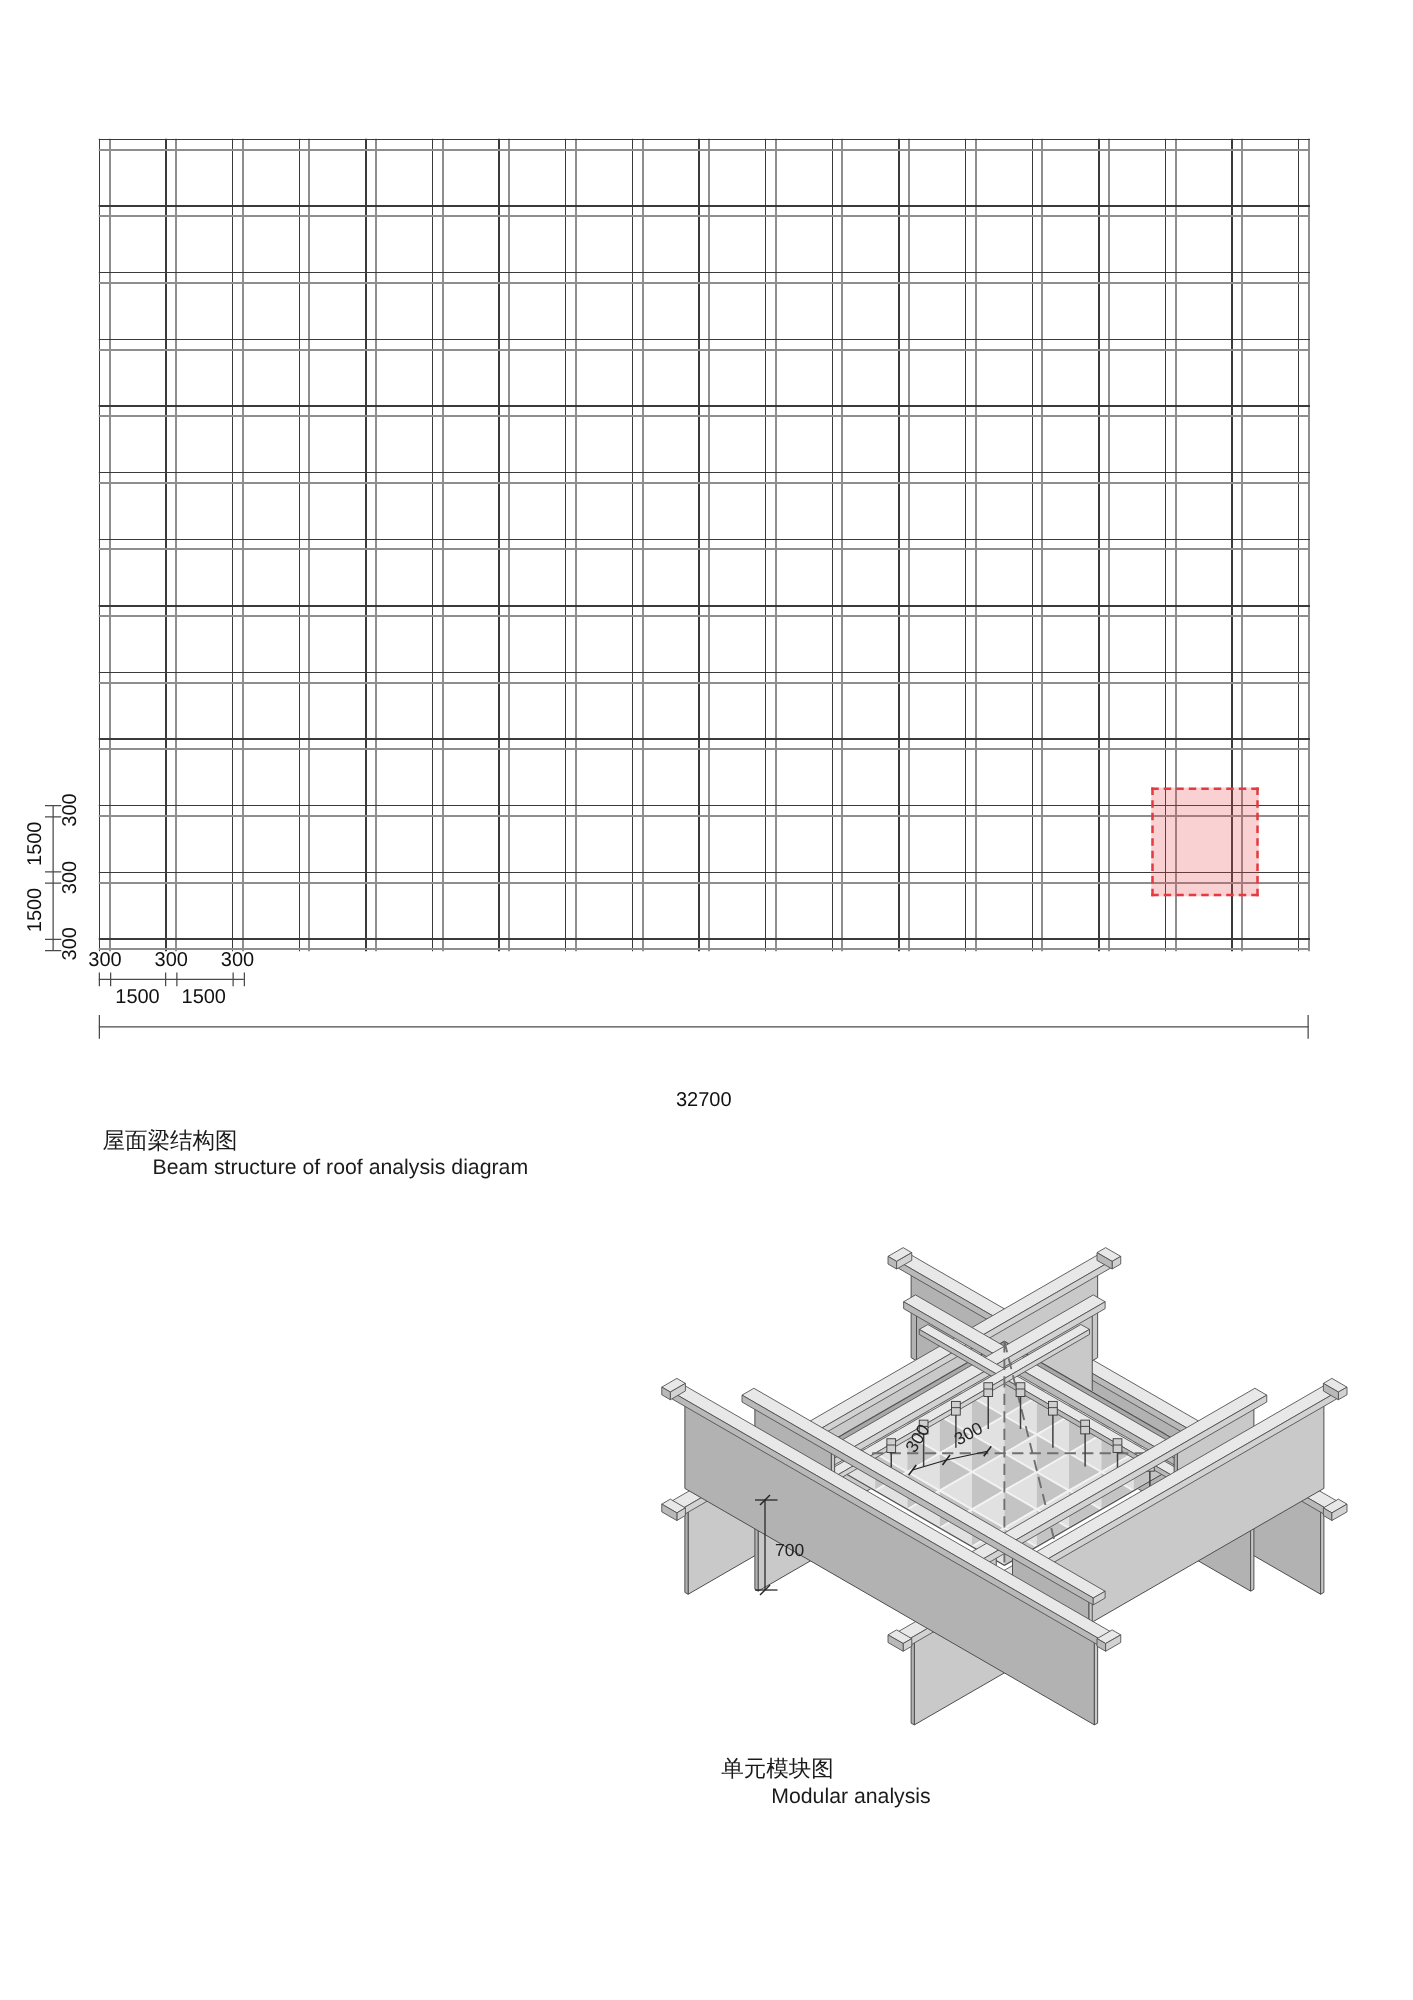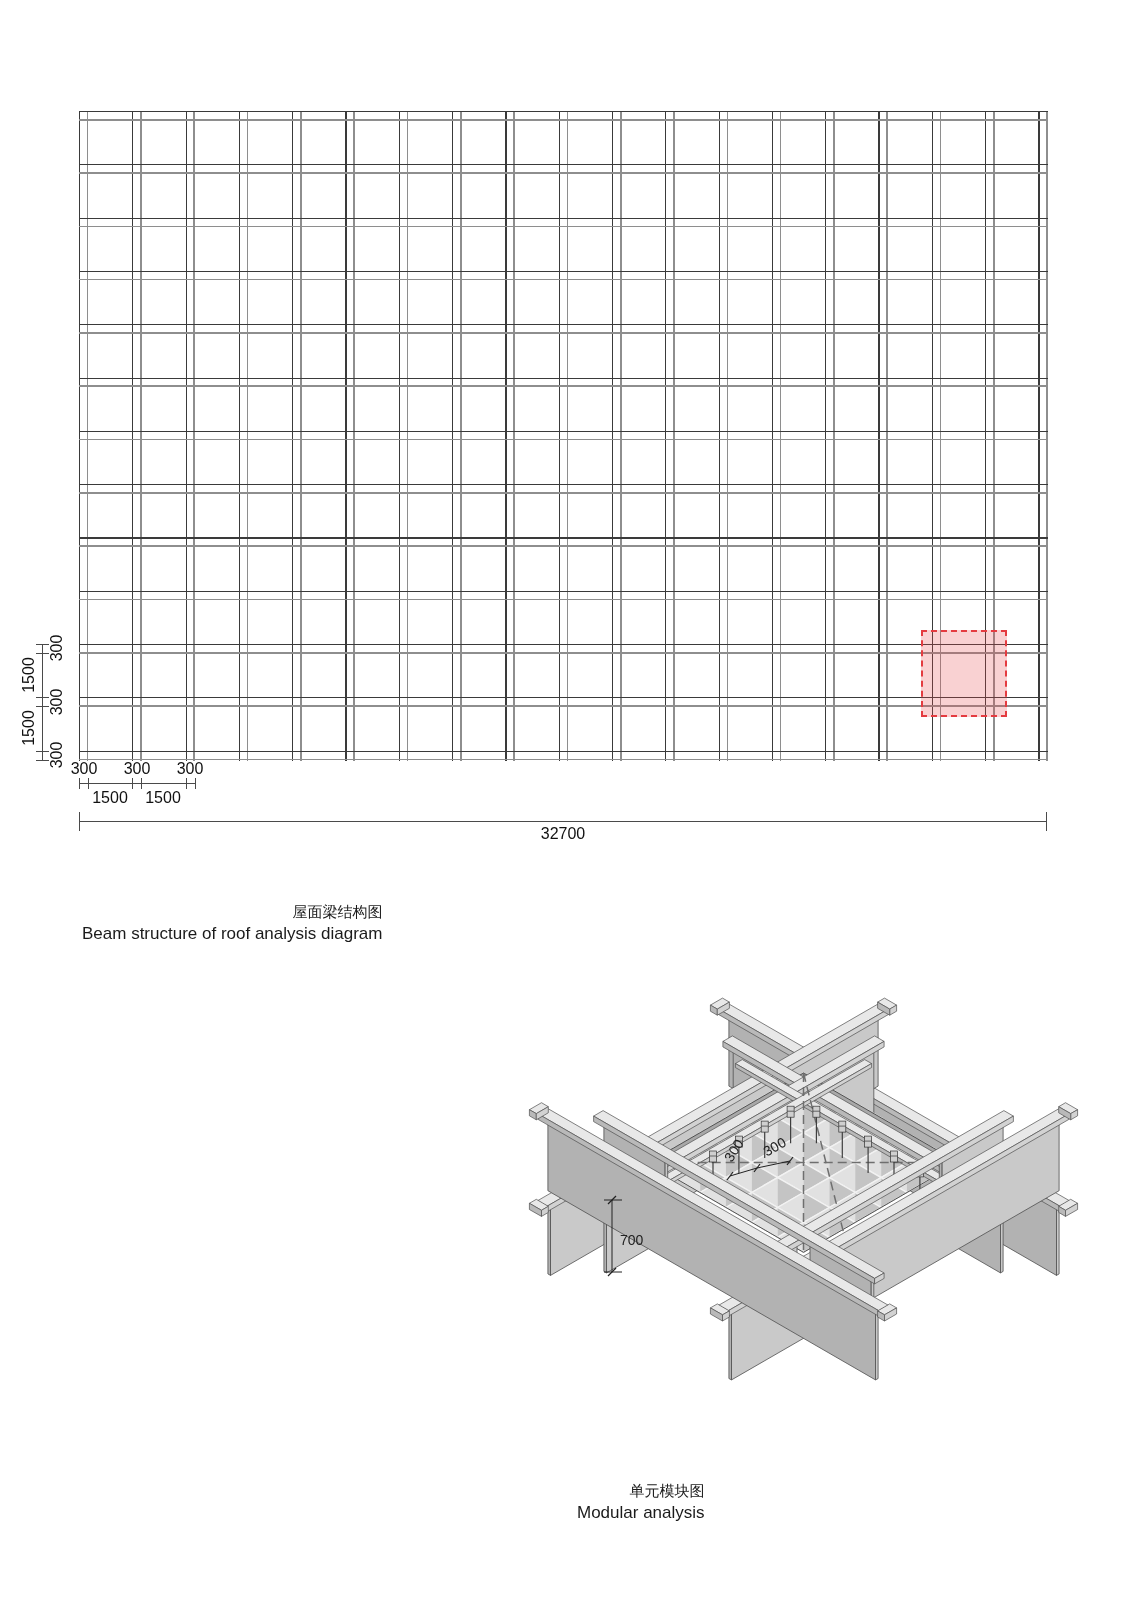--- a/index.html
+++ b/index.html
@@ -19,22 +19,22 @@
         var(--line-light) 7.9px, var(--line-light) 9.5px,
         transparent 9.5px, transparent 53.3px);
   }
   #highlight-box{position:absolute;left:921px;top:630px;width:82px;height:83px;
     border:2.5px dashed var(--hl-stroke);background:var(--hl-fill);}
   .dimline{position:absolute;background:#4a4a4a;}
   .dimlab{position:absolute;font-size:16px;white-space:nowrap;color:#111;
     transform:translate(-50%,-50%);}
   .dimlab.rot{transform:translate(-50%,-50%) rotate(-90deg);}
   .title-block{position:absolute;line-height:22px;color:#1b1b1b;}
-  .title-zh{font-size:15px;text-align:right;}
-  .title-en{font-size:17px;}
+  .title-zh{font-size:18px;}
+  .title-en{font-size:17px;margin-left:40px;}
   #module-svg{position:absolute;left:0;top:0;}
 </style>
 </head>
 <body>
 
 <div id="page">
 
   <div>
     <div id="plan-grid"></div>
     <div id="highlight-box"></div>
@@ -61,21 +61,21 @@
     <div class="dimline" style="left:194.5px;top:777.5px;width:1.2px;height:11px;"></div>
     <span class="dimlab" style="left:84px;top:769px;">300</span>
     <span class="dimlab" style="left:137px;top:769px;">300</span>
     <span class="dimlab" style="left:190px;top:769px;">300</span>
     <span class="dimlab" style="left:110px;top:798px;">1500</span>
     <span class="dimlab" style="left:163px;top:798px;">1500</span>
 
     <div class="dimline" style="left:79px;top:821px;width:968px;height:1.2px;"></div>
     <div class="dimline" style="left:79px;top:812px;width:1.2px;height:19px;"></div>
     <div class="dimline" style="left:1045.8px;top:812px;width:1.2px;height:19px;"></div>
-    <span class="dimlab" style="left:563px;top:834px;">32700</span>
+    <span class="dimlab" style="left:563px;top:881px;">32700</span>
 
     <div class="title-block" style="left:82px;top:901px;">
       <div class="title-zh">屋面梁结构图</div>
       <div class="title-en">Beam structure of roof analysis diagram</div>
     </div>
   </div>
 
   <svg id="module-svg" width="1130" height="1600" viewBox="0 0 1130 1600">
       <polygon points="728.9,1016.5 1056.5,1205.7 1056.5,1275.4 728.9,1086.1" fill="#b2b2b2" stroke="#4f4f4f" stroke-width="0.8"></polygon>
       <polygon points="1059.1,1204.2 1056.5,1205.7 1056.5,1275.4 1059.1,1273.9" fill="#c9c9c9" stroke="#4f4f4f" stroke-width="0.8"></polygon>
@@ -318,18 +318,18 @@
         <text x="620" y="1245" font-size="14" fill="#222222" font-family="Liberation Sans, sans-serif">700</text>
         <polyline points="730,1176 757,1168 790,1161" fill="none" stroke="#222222" stroke-width="1"></polyline>
         <line x1="727" y1="1180" x2="733" y2="1172" stroke="#222222" stroke-width="1.2"></line>
         <line x1="754" y1="1172" x2="760" y2="1164" stroke="#222222" stroke-width="1.2"></line>
         <line x1="787" y1="1165" x2="793" y2="1157" stroke="#222222" stroke-width="1.2"></line>
         <text x="738" y="1153" font-size="14" fill="#222222" font-family="Liberation Sans, sans-serif" transform="rotate(-58 738 1153)" text-anchor="middle">300</text>
         <text x="777" y="1151" font-size="14" fill="#222222" font-family="Liberation Sans, sans-serif" transform="rotate(-29 777 1151)" text-anchor="middle">300</text>
       </g>
     </svg>
 
-  <div class="title-block" style="left:577px;top:1480px;">
+  <div class="title-block" style="left:577px;top:1404px;">
     <div class="title-zh">单元模块图</div>
     <div class="title-en">Modular analysis</div>
   </div>
 
 </div>
 
 </body></html>

